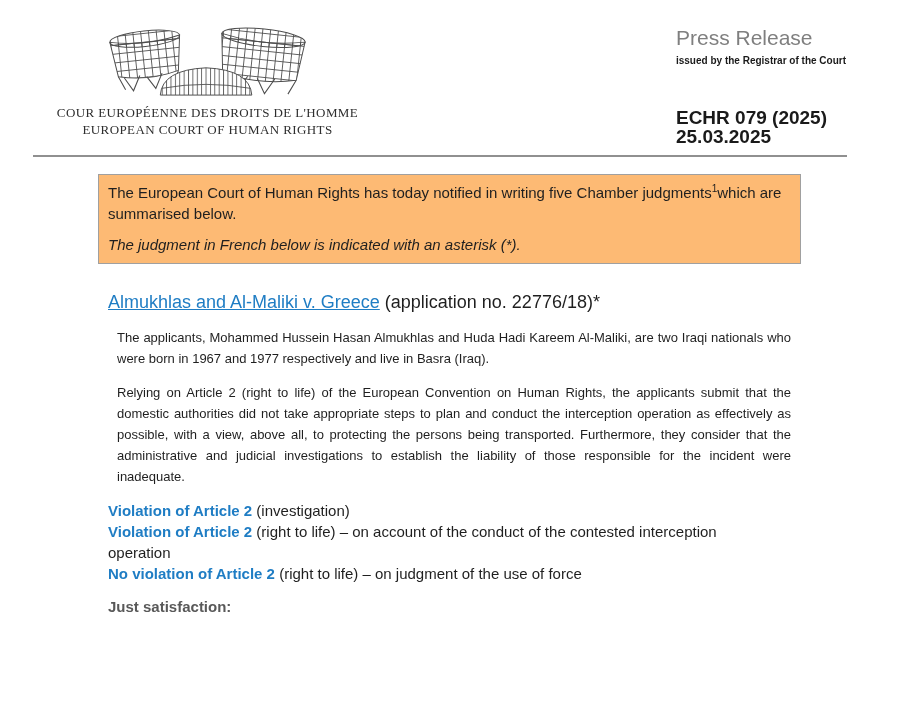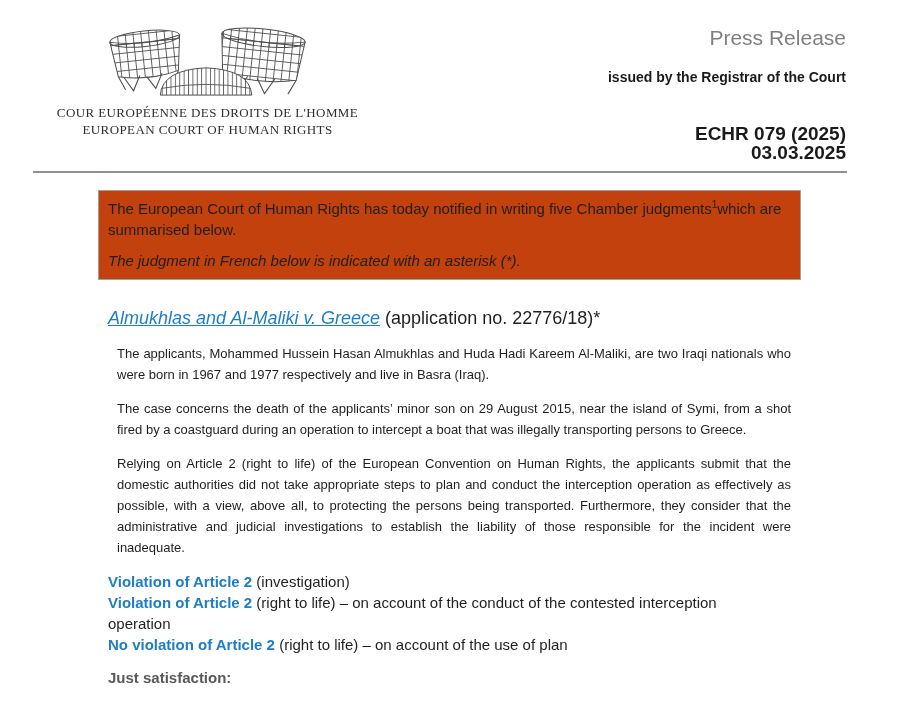--- a/index.html
+++ b/index.html
@@ -9,41 +9,41 @@
     position:relative;box-sizing:border-box;
   }
   
   .header{display:flex;justify-content:space-between;padding:24px 54px 0 55px;}
   .logo-block{width:305px;text-align:center;}
   .logo-svg{display:block;margin:0 auto 6px auto;}
   .logo-caption{
     font-family:"Liberation Serif",serif;font-size:13px;line-height:17px;
     color:#2e2e2e;letter-spacing:.4px;white-space:nowrap;
   }
-  .press-block{text-align:right;padding-top:2px;}
+  .press-block{text-align:left;padding-top:2px;}
   .press-title{font-size:21px;line-height:24px;color:#7f7f7f;}
-  .issued-by{font-size:14px;line-height:18px;font-weight:bold;color:#1a1a1a;margin-top:18px;}
+  .issued-by{font-size:10px;line-height:18px;font-weight:bold;color:#1a1a1a;margin-top:2px;}
   .ref-block{margin-top:38px;}
   .press-ref,.press-date{font-size:19px;line-height:19px;font-weight:bold;color:#1a1a1a;}
   .rule{height:0;border-top:2px solid #909090;margin:9px 53px 0 33px;}
   
   .content{padding:0 109px 0 108px;}
   .doc-title{
     text-align:center;font-size:19px;line-height:24px;font-weight:normal;
     color:#1f7dc4;margin:16px 0 0 0;
   }
   .notice-box{
-    margin:17px -10px 0 -10px;background:#c2410c;border:1px solid #a0a0a0;
+    margin:17px -10px 0 -10px;background:#fdba74;border:1px solid #a0a0a0;
     padding:7px 9px 8px 9px;
   }
   .notice-box p{margin:0;font-size:15px;line-height:21px;color:#1f1f1f;}
   .notice-box p.italic{margin-top:10px;font-style:italic;}
   sup{font-size:10px;line-height:0;}
   .case-heading{margin:26px 0 0 0;font-size:18px;line-height:24px;font-weight:normal;color:#1f1f1f;}
-  .case-link{color:#1f7dc4;text-decoration:underline;cursor:pointer;font-style:italic;}
+  .case-link{color:#1f7dc4;text-decoration:underline;cursor:pointer;}
   .body-p{margin:13px 0 0 9px;font-size:13px;line-height:21px;text-align:justify;color:#1f1f1f;}
   .findings{margin:13px 12px 0 0;}
   .finding-line{font-size:15px;line-height:21px;color:#1f1f1f;}
   .finding-lead{color:#1f7dc4;font-weight:bold;}
   .js-label{margin:12px 0 0 0;font-size:15px;line-height:21px;font-weight:bold;color:#595959;}
 </style>
 </head>
 <body>
 
 <div class="page">
@@ -78,43 +78,42 @@
       </svg>
       <div class="logo-caption">COUR EUROPÉENNE DES DROITS DE L'HOMME</div>
       <div class="logo-caption">EUROPEAN COURT OF HUMAN RIGHTS</div>
     </div>
 
     <div class="press-block">
       <div class="press-title">Press Release</div>
       <div class="issued-by">issued by the Registrar of the Court</div>
       <div class="ref-block">
         <div class="press-ref">ECHR 079 (2025)</div>
-        <div class="press-date">03.03.2025</div>
+        <div class="press-date">25.03.2025</div>
       </div>
     </div>
   </div>
 
   <div class="rule"></div>
 
   <div class="content">
 
     <div class="notice-box">
       <p><span>The European Court of Human Rights has today notified in writing five Chamber judgments</span><sup>1</sup><span>which are summarised below.</span></p>
       <p class="italic">The judgment in French below is indicated with an asterisk (*).</p>
     </div>
 
     <h2 class="case-heading"><a class="case-link">Almukhlas and Al-Maliki v. Greece</a><span> (application no. 22776/18)*</span></h2>
 
     <p class="body-p">The applicants, Mohammed Hussein Hasan Almukhlas and Huda Hadi Kareem Al-Maliki, are two Iraqi nationals who were born in 1967 and 1977 respectively and live in Basra (Iraq).</p>
-    <p class="body-p">The case concerns the death of the applicants’ minor son on 29 August 2015, near the island of Symi, from a shot fired by a coastguard during an operation to intercept a boat that was illegally transporting persons to Greece.</p>
     <p class="body-p">Relying on Article 2 (right to life) of the European Convention on Human Rights, the applicants submit that the domestic authorities did not take appropriate steps to plan and conduct the interception operation as effectively as possible, with a view, above all, to protecting the persons being transported. Furthermore, they consider that the administrative and judicial investigations to establish the liability of those responsible for the incident were inadequate.</p>
 
     <div class="findings">
       <div class="finding-line"><span class="finding-lead">Violation of Article 2</span><span> (investigation)</span></div>
       <div class="finding-line"><span class="finding-lead">Violation of Article 2</span><span> (right to life) – on account of the conduct of the contested interception operation</span></div>
-      <div class="finding-line"><span class="finding-lead">No violation of Article 2</span><span> (right to life) – on account of the use of plan</span></div>
+      <div class="finding-line"><span class="finding-lead">No violation of Article 2</span><span> (right to life) – on judgment of the use of force</span></div>
     </div>
 
     <p class="js-label">Just satisfaction:</p>
 
   </div>
 
 </div>
 
 </body></html>

